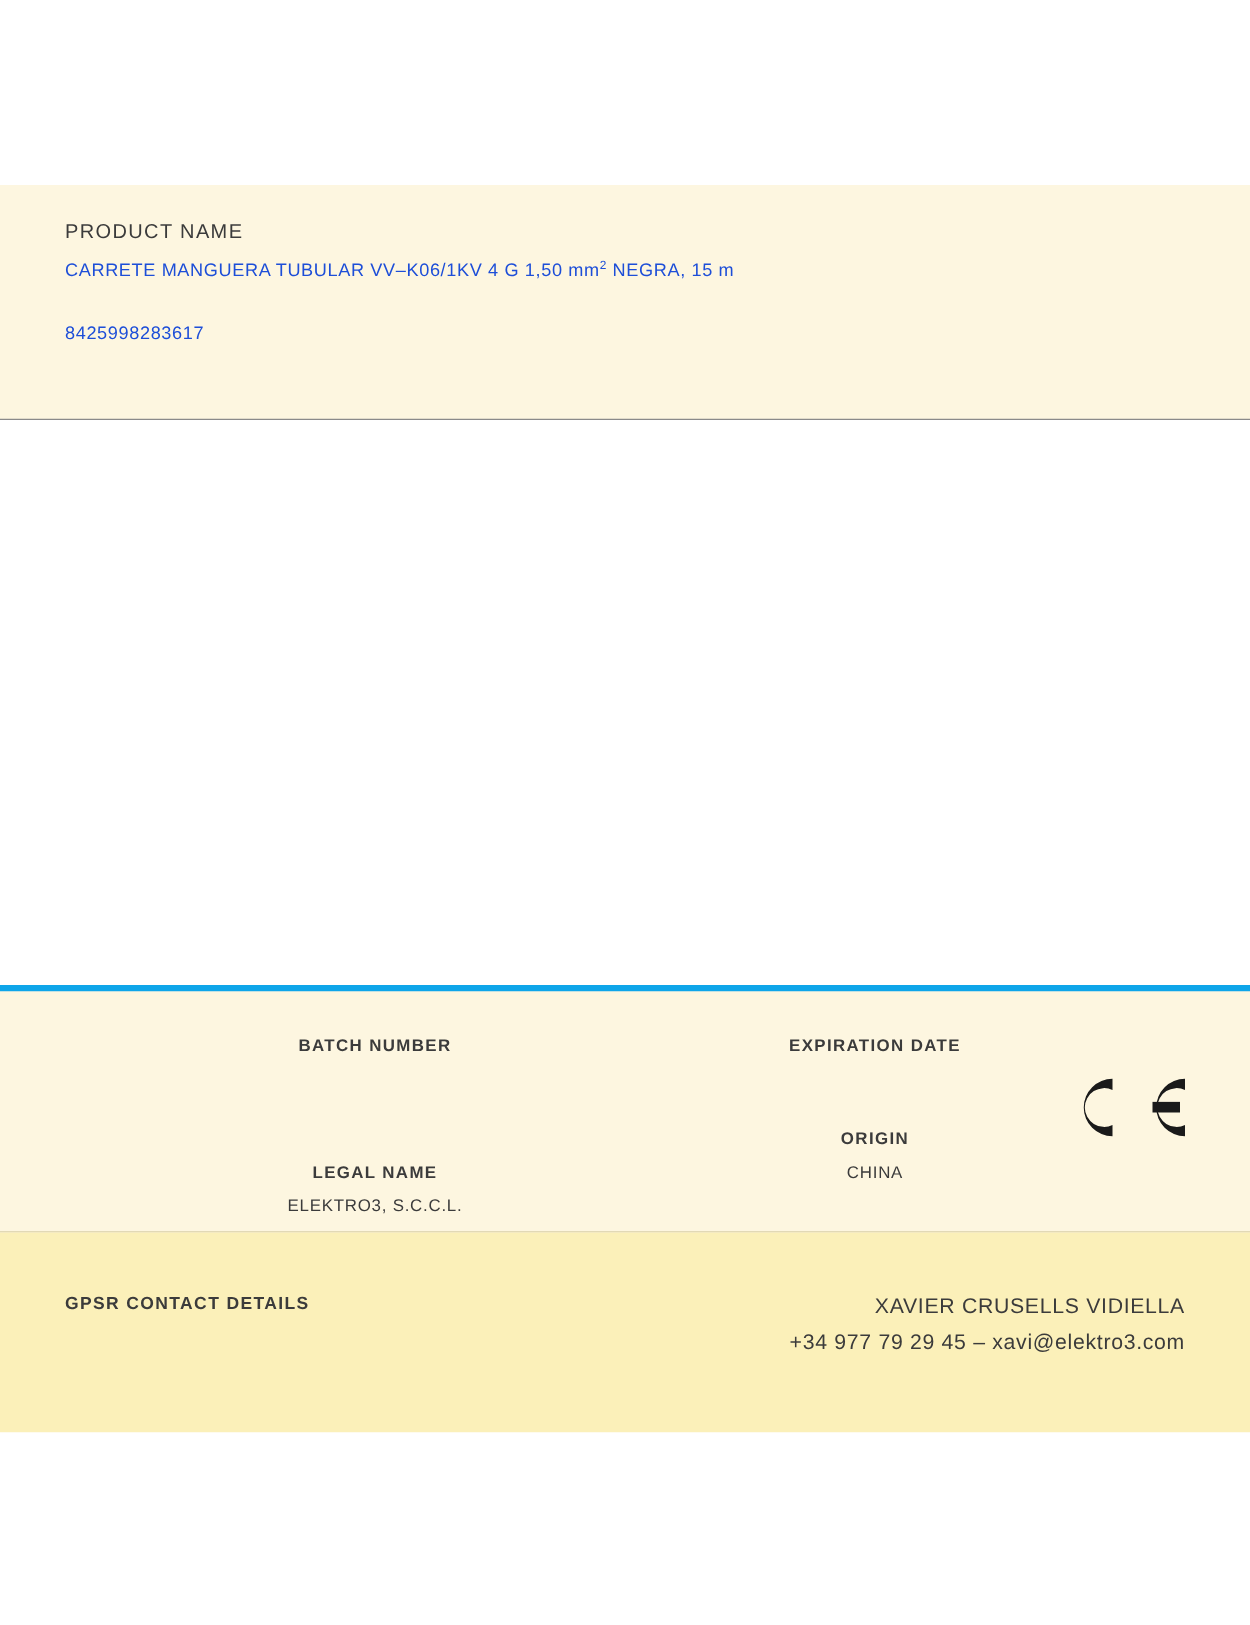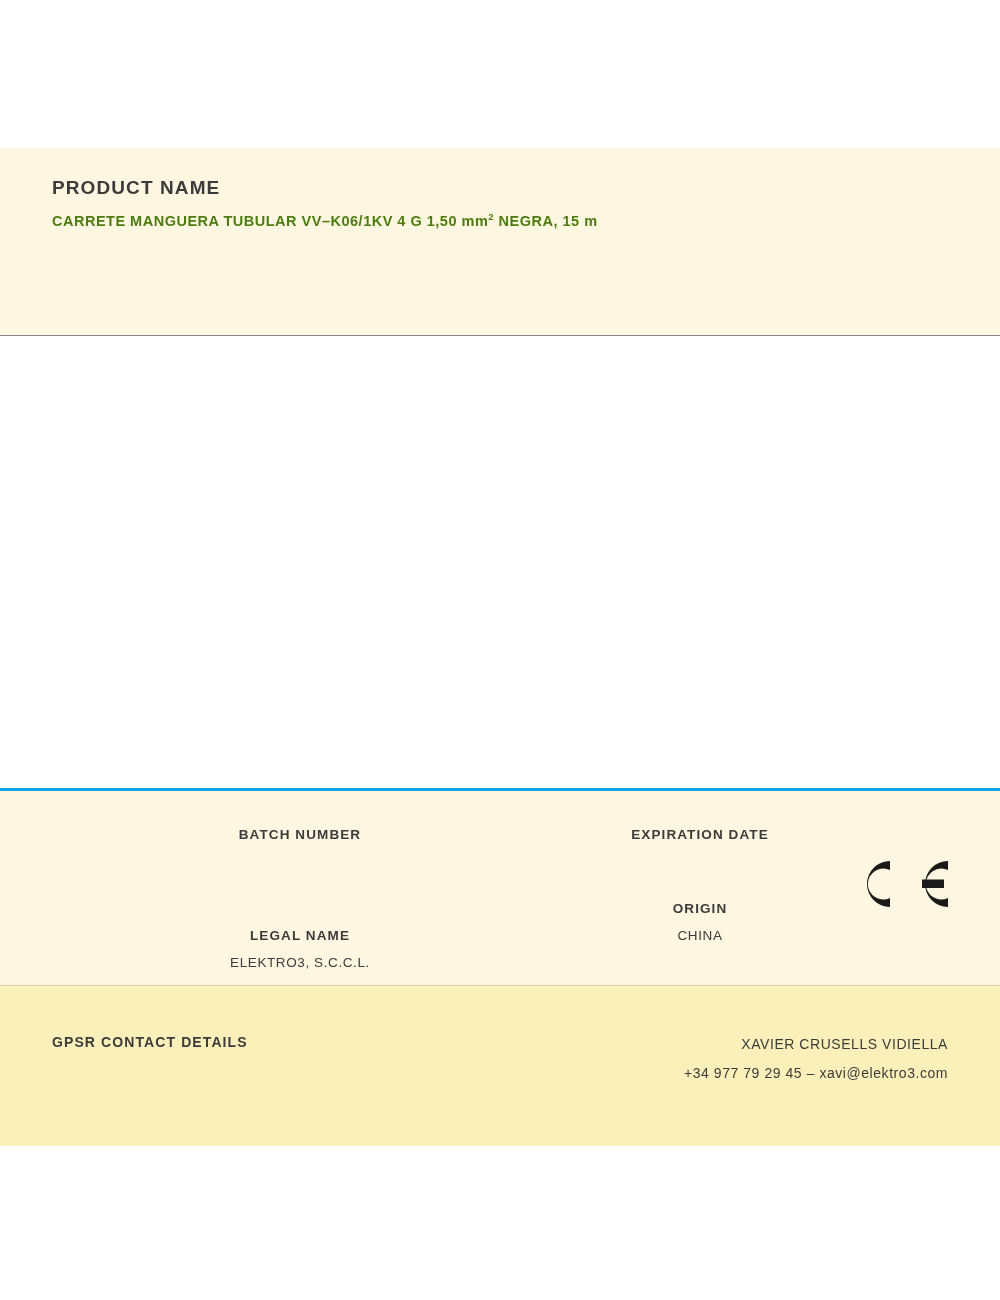--- a/index.html
+++ b/index.html
@@ -33,32 +33,32 @@
     height: 188px;
     background: #fdf6e0;
     border-top: 1px solid #fdf6e0;
     border-bottom: 1px solid #8a8a8a;
     box-sizing: border-box;
   }
   .product-inner {
     padding: 28px 52px 0 52px;
   }
   .field-label {
-    font-size: 19px;
-    font-weight: bold;
+    font-size: 16px;
+    font-weight: normal;
     letter-spacing: 1.1px;
     color: #3b3b3b;
     margin: 0 0 12px 0;
   }
   .field-value {
     font-size: 14.5px;
     letter-spacing: 0.5px;
-    color: #4d7c0f;
+    color: #1d4ed8;
     margin: 0;
-    font-weight: bold;
+    font-weight: normal;
   }
   .field-value sup {
     font-size: 9.5px;
     vertical-align: super;
   }
   .spacer-ean {
     height: 34px;
   }
 
   
@@ -72,21 +72,21 @@
   }
 
   
   .meta-block {
     position: absolute;
     left: 0;
     top: 788px;
     width: 1000px;
     height: 198px;
     background: #fdf6e0;
-    border-top: 3px solid #0ea5e9;
+    border-top: 5px solid #0ea5e9;
     border-bottom: 1px solid #d9cfa8;
     box-sizing: border-box;
   }
   .meta-row {
     position: relative;
     width: 1000px;
   }
   .meta-cell {
     position: absolute;
     text-align: center;
@@ -134,21 +134,21 @@
     font-size: 14px;
     font-weight: bold;
     letter-spacing: 1.1px;
     color: #3b3b3b;
   }
   .gpsr-lines {
     position: absolute;
     right: 52px;
     top: 44px;
     text-align: right;
-    font-size: 14px;
+    font-size: 17px;
     letter-spacing: 0.55px;
     color: #3b3b3b;
     line-height: 29px;
   }
 
   
   .bottom-blank {
     position: absolute;
     left: 0;
     top: 1146px;
@@ -160,20 +160,21 @@
 </head>
 <body>
 
 <div class="page">
 
   <div class="product-block">
     <div class="product-inner">
       <div class="field-label">PRODUCT NAME</div>
       <div class="field-value"><span>CARRETE MANGUERA TUBULAR VV–K06/1KV 4 G 1,50 mm</span><sup>2</sup><span> NEGRA, 15 m</span></div>
       <div class="spacer-ean"></div>
+      <div class="field-value">8425998283617</div>
     </div>
   </div>
 
   <div class="blank-middle"></div>
 
   <div class="meta-block">
     <div class="meta-row">
       <div class="meta-cell batch-head">
         <div class="meta-head">BATCH NUMBER</div>
         <div class="meta-val"></div>

